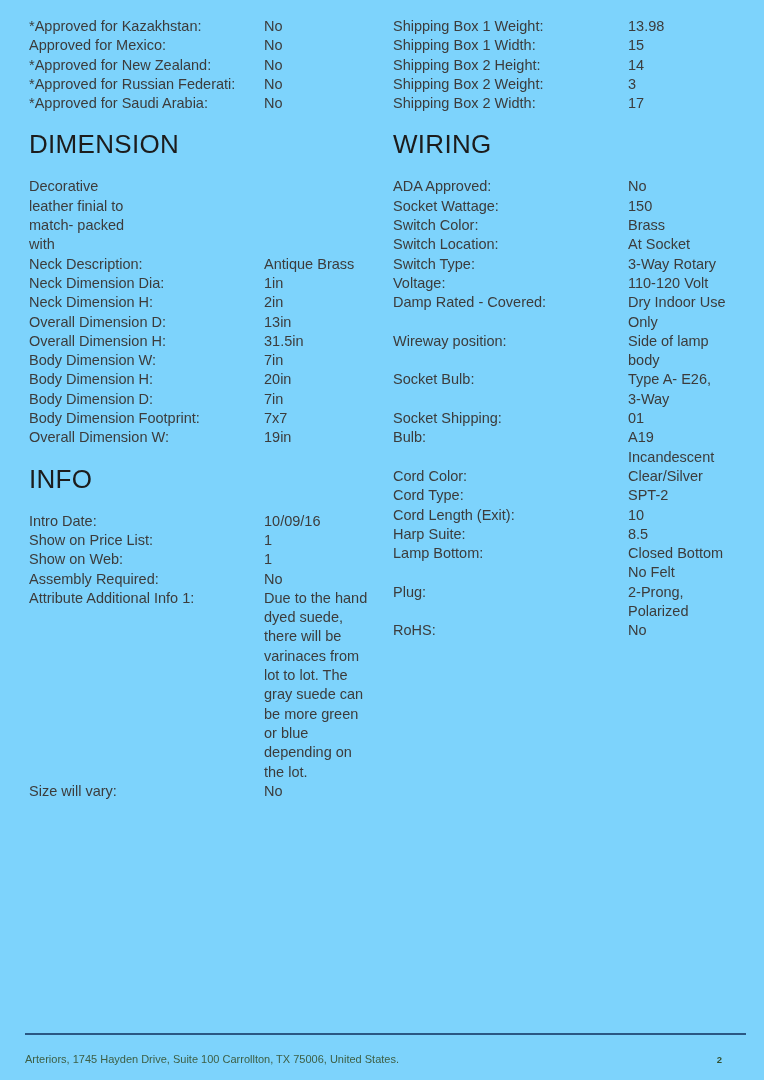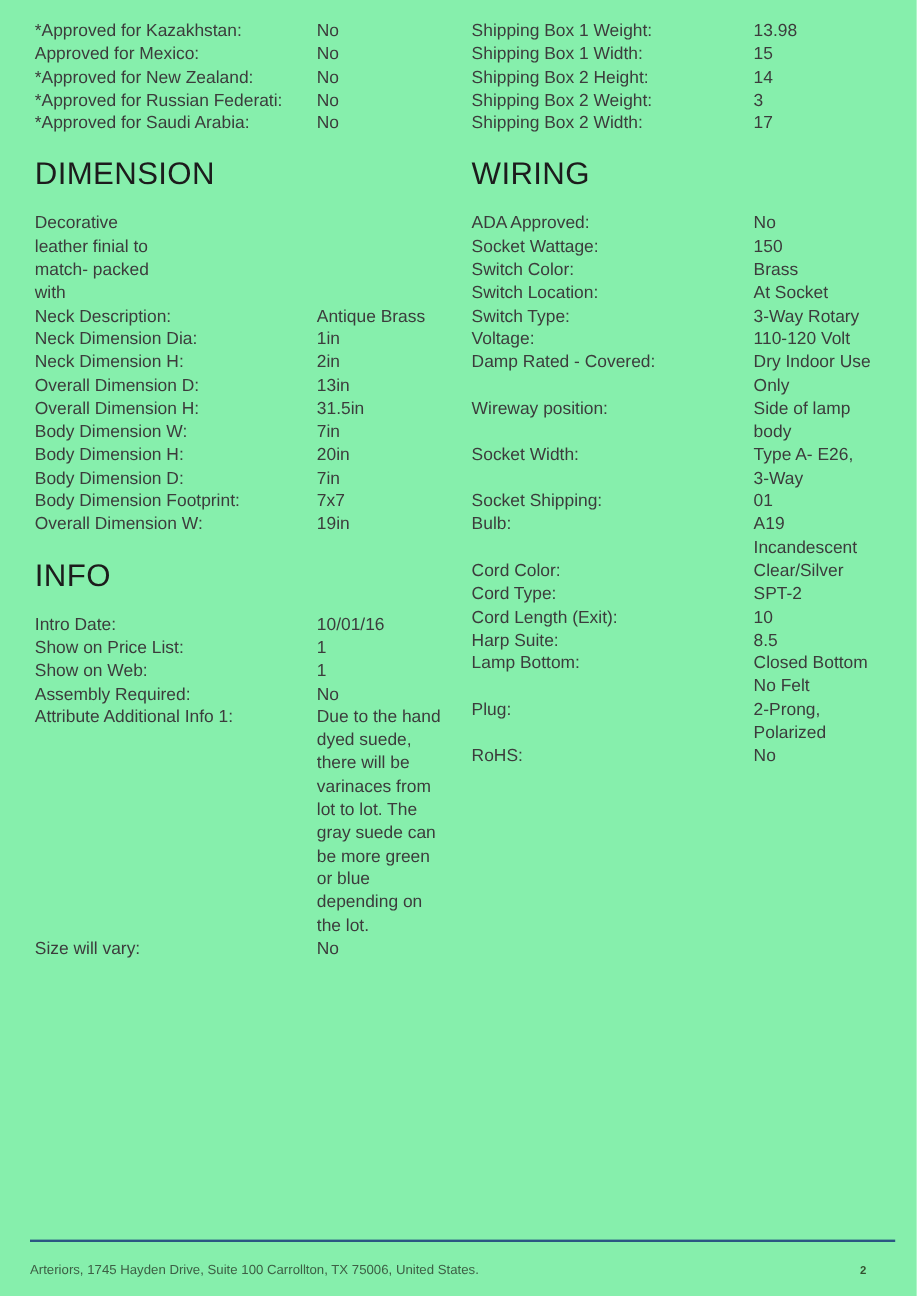--- a/index.html
+++ b/index.html
@@ -4,21 +4,21 @@
 <style>
   html, body {
     margin: 0;
     padding: 0;
     background: #ffffff;
   }
   .page {
     position: relative;
     width: 764px;
     height: 1080px;
-    background: #86efac;
+    background: #7dd3fc;
     font-family: "Liberation Sans", sans-serif;
     color: #3c3c3c;
     overflow: hidden;
   }
   .content {
     position: absolute;
     left: 29px;
     top: 17px;
     display: flex;
     gap: 12px;
@@ -170,21 +170,21 @@
             <div class="kv-value">19in</div>
           </div>
         </div>
 
       <div class="section-title">INFO</div>
 
       <div class="kv-list">
 
           <div class="kv-row">
             <div class="kv-label">Intro Date:</div>
-            <div class="kv-value">10/01/16</div>
+            <div class="kv-value">10/09/16</div>
           </div>
 
           <div class="kv-row">
             <div class="kv-label">Show on Price List:</div>
             <div class="kv-value">1</div>
           </div>
 
           <div class="kv-row">
             <div class="kv-label">Show on Web:</div>
             <div class="kv-value">1</div>
@@ -287,21 +287,21 @@
 Only</div>
           </div>
 
           <div class="kv-row">
             <div class="kv-label">Wireway position:</div>
             <div class="kv-value">Side of lamp
 body</div>
           </div>
 
           <div class="kv-row">
-            <div class="kv-label">Socket Width:</div>
+            <div class="kv-label">Socket Bulb:</div>
             <div class="kv-value">Type A- E26,
 3-Way</div>
           </div>
 
           <div class="kv-row">
             <div class="kv-label">Socket Shipping:</div>
             <div class="kv-value">01</div>
           </div>
 
           <div class="kv-row">

